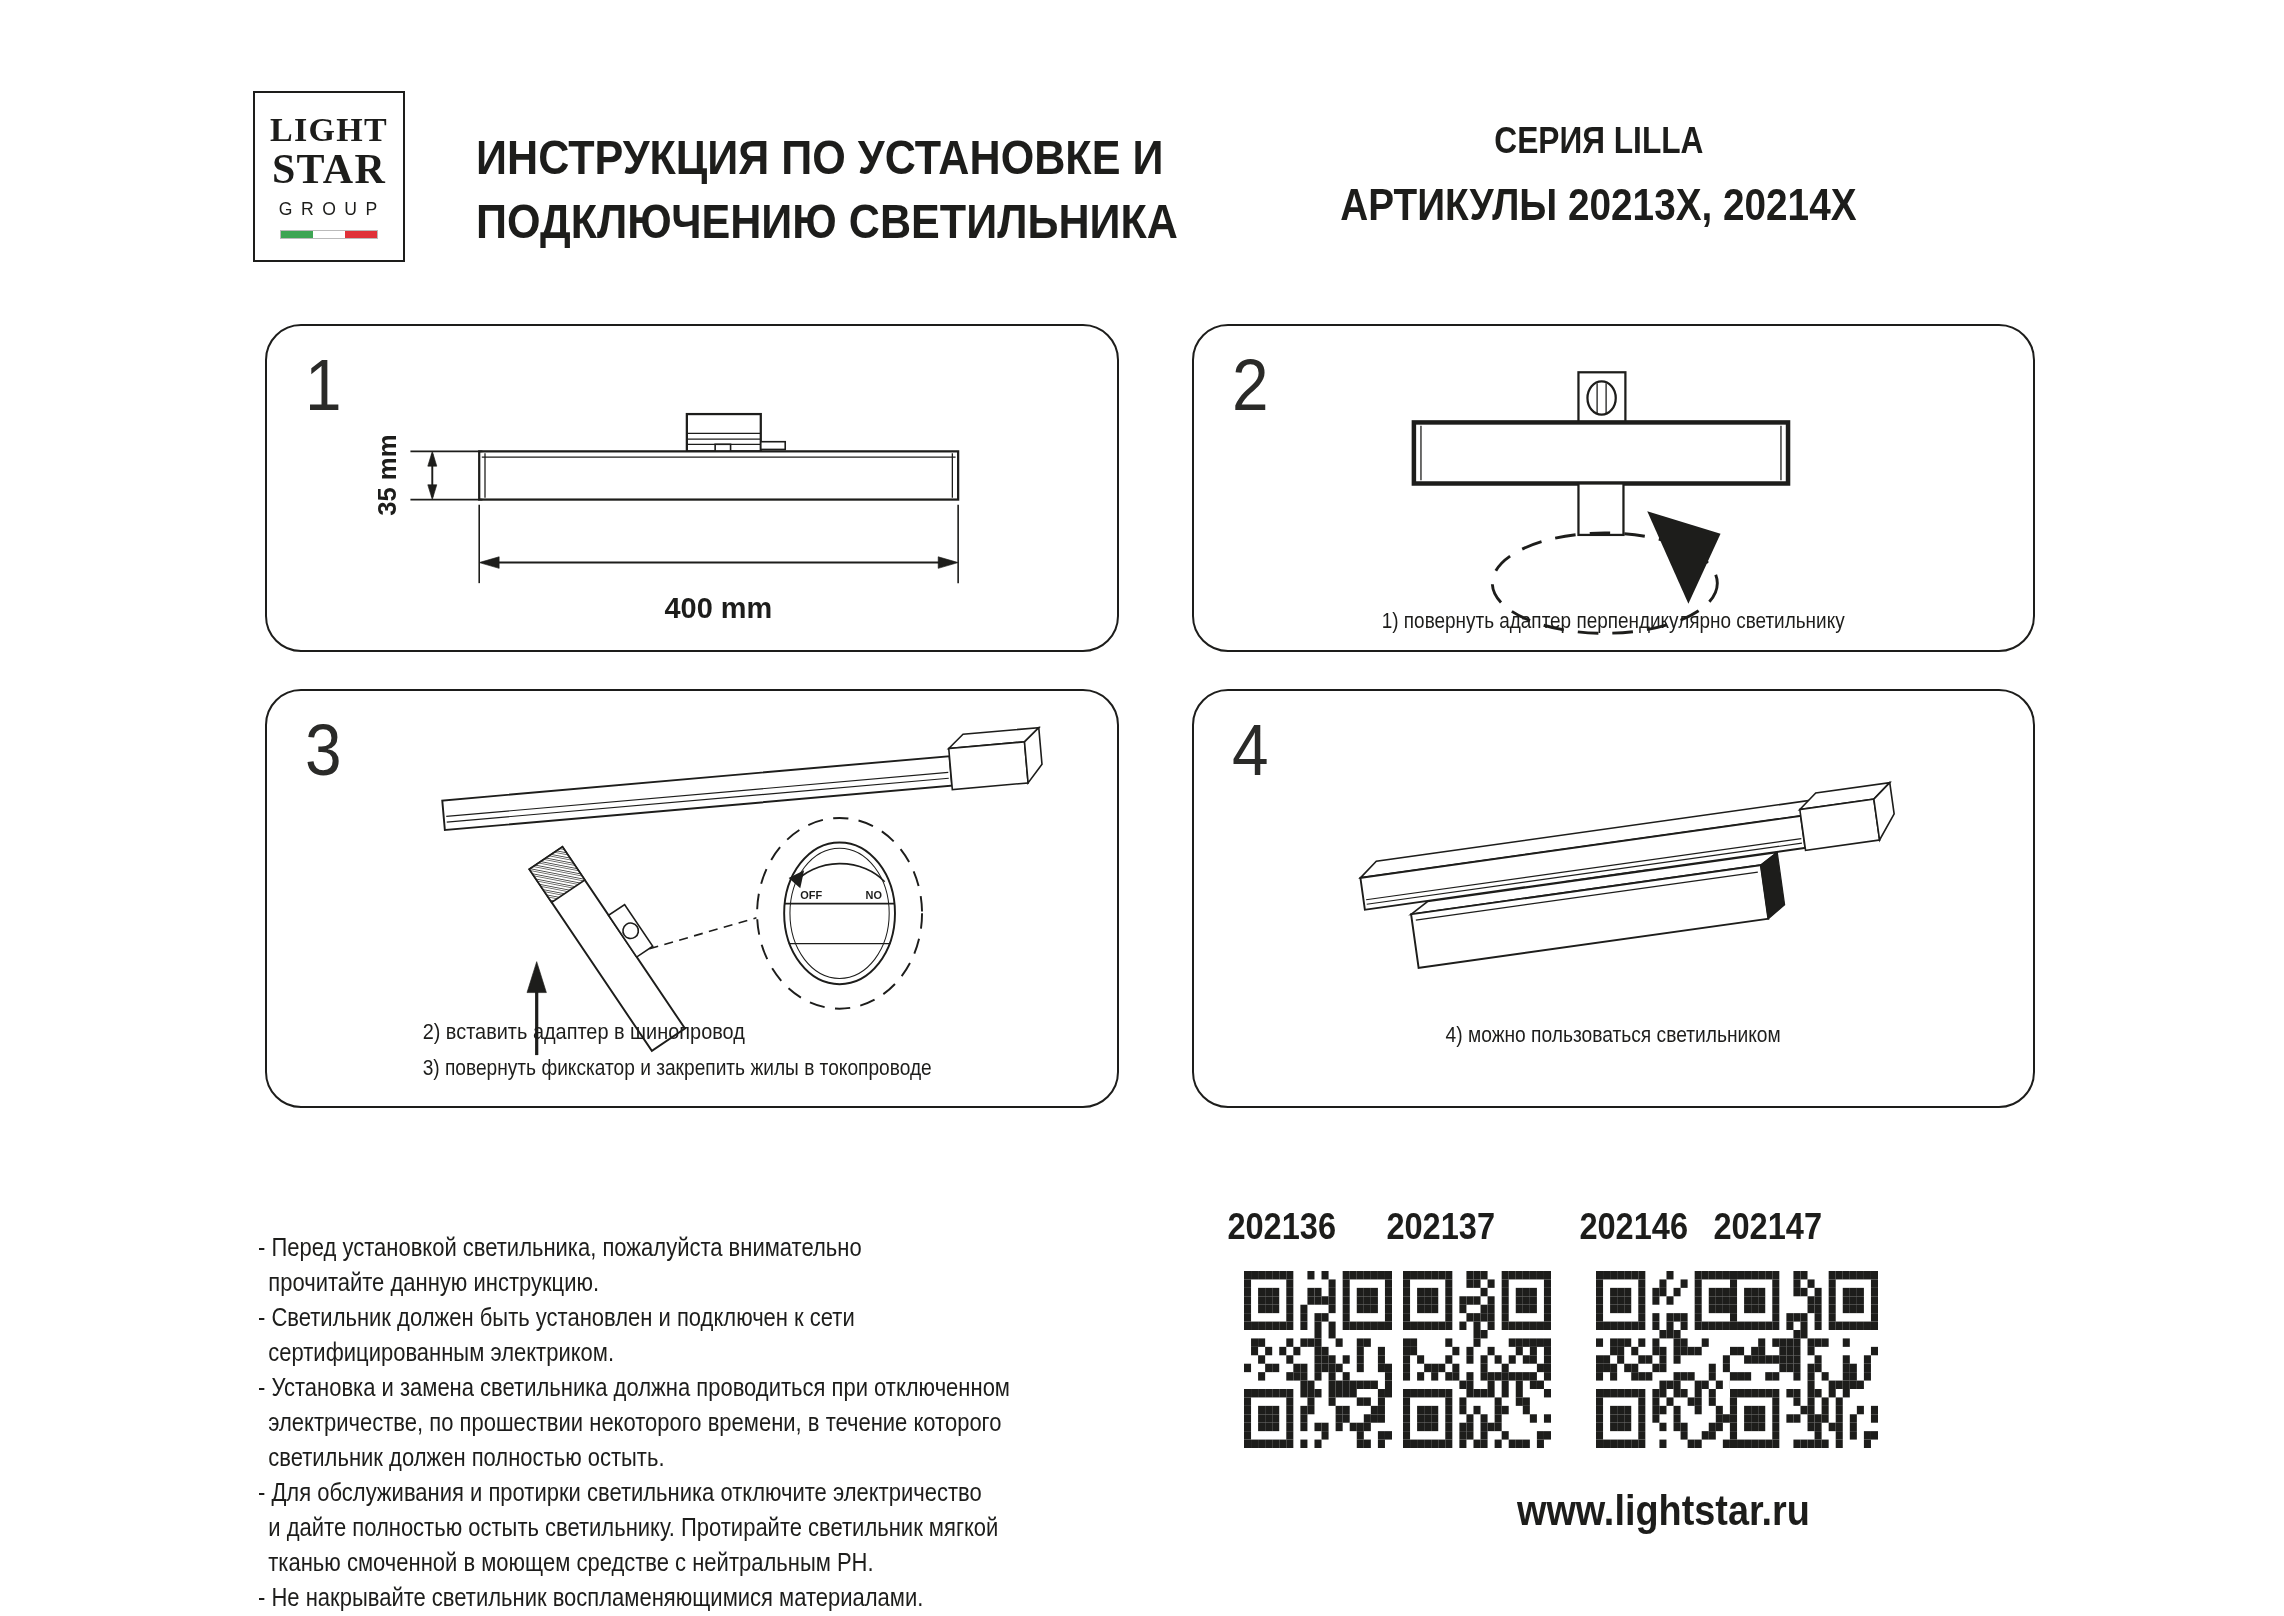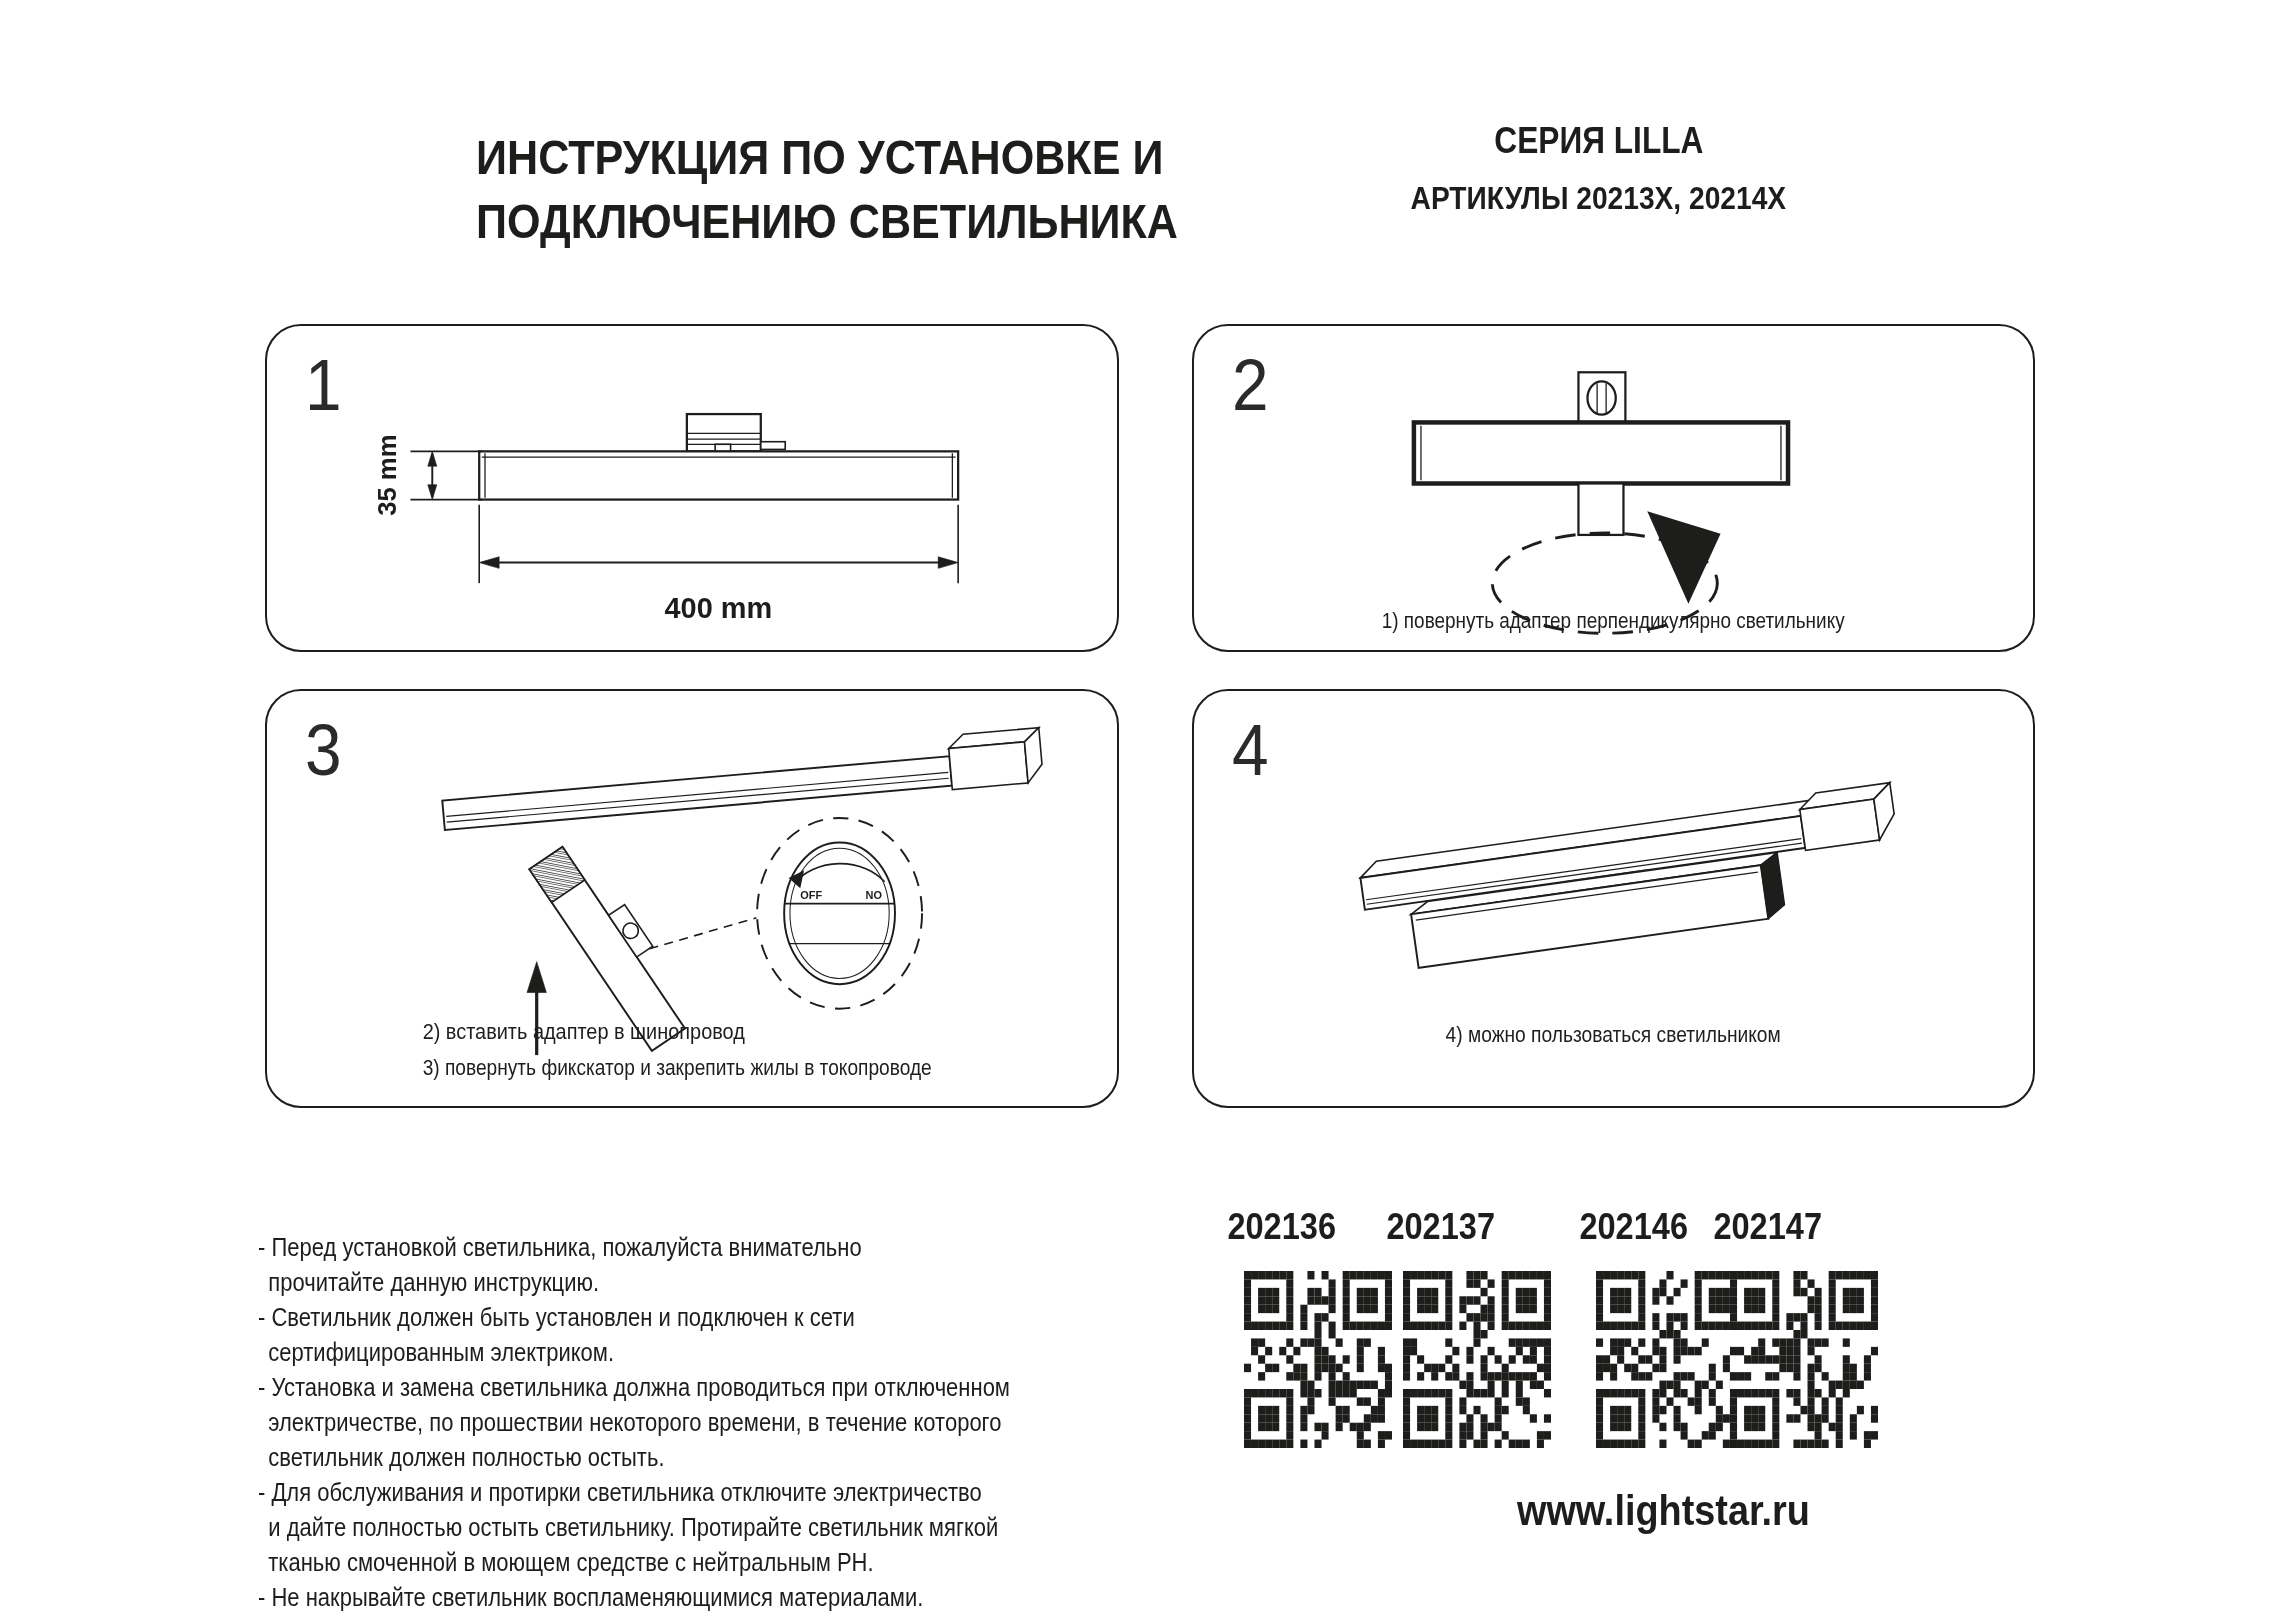--- a/index.html
+++ b/index.html
@@ -15,21 +15,21 @@
   #logo-light{font-size:34px;margin-top:19.5px;}
   #logo-star{font-size:42px;margin-top:1.3px;}
   #logo-group{font-size:17.6px;letter-spacing:8.5px;margin-top:9px;padding-left:6.5px;font-weight:400;}
   #logo-flag{width:98px;height:8.5px;margin:10.4px auto 0;display:flex;border:0.7px solid #bbb;box-sizing:border-box;}
   #logo-flag div{flex:1;height:100%;}
 
   
   #title{position:absolute;left:476px;top:125px;font-weight:bold;font-size:49px;line-height:64px;letter-spacing:0;}
   #header-right{position:absolute;left:1273px;top:120px;width:651px;text-align:center;font-weight:bold;}
   #series{font-size:36px;margin-bottom:18px;}
-  #articles{font-size:32px;}
+  #articles{font-size:44px;}
 
   
   .panel{position:absolute;border:2px solid #1d1d1b;border-radius:36px;box-sizing:border-box;background:#fff;}
   #panel-1{left:265px;top:324px;width:854px;height:328px;}
   #panel-2{left:1192px;top:324px;width:843px;height:328px;}
   #panel-3{left:265px;top:689px;width:854px;height:419px;}
   #panel-4{left:1192px;top:689px;width:843px;height:419px;}
   .step-num{position:absolute;left:38px;top:22px;font-size:73px;font-weight:400;color:#2a2a28;
             transform:scaleX(.9);transform-origin:left top;line-height:1;}
   .diagram{position:absolute;left:0;top:0;width:100%;height:100%;}
@@ -48,20 +48,30 @@
   .qr svg{width:100%;height:100%;display:block;}
 
   #website{position:absolute;left:1374px;top:1486px;width:456px;text-align:right;
            font-size:43px;font-weight:bold;}
 </style>
 </head>
 <body>
 
 <div id="page">
 
+  <div id="logo-box">
+    <div id="logo-light" class="logo-word">LIGHT</div>
+    <div id="logo-star" class="logo-word">STAR</div>
+    <div id="logo-group">GROUP</div>
+    <div id="logo-flag">
+      <div style="background:#3da553;"></div>
+      <div style="background:#ffffff;"></div>
+      <div style="background:#e03138;"></div>
+    </div>
+  </div>
 
   <div id="title">
     <span class="cond">ИНСТРУКЦИЯ ПО УСТАНОВКЕ И</span><br>
     <span class="cond">ПОДКЛЮЧЕНИЮ СВЕТИЛЬНИКА</span>
   </div>
 
   <div id="header-right">
     <div id="series">
       <span class="cond-c">СЕРИЯ LILLA</span>
     </div>

